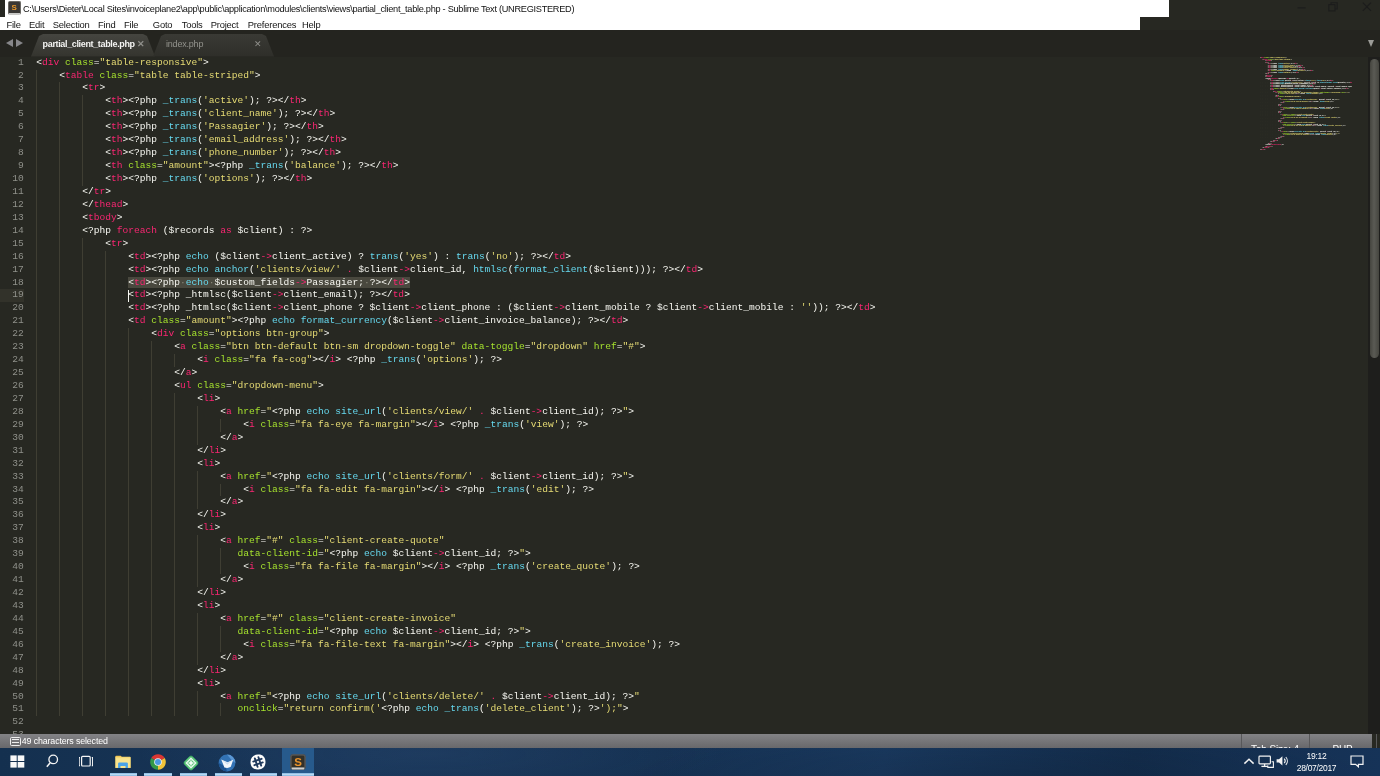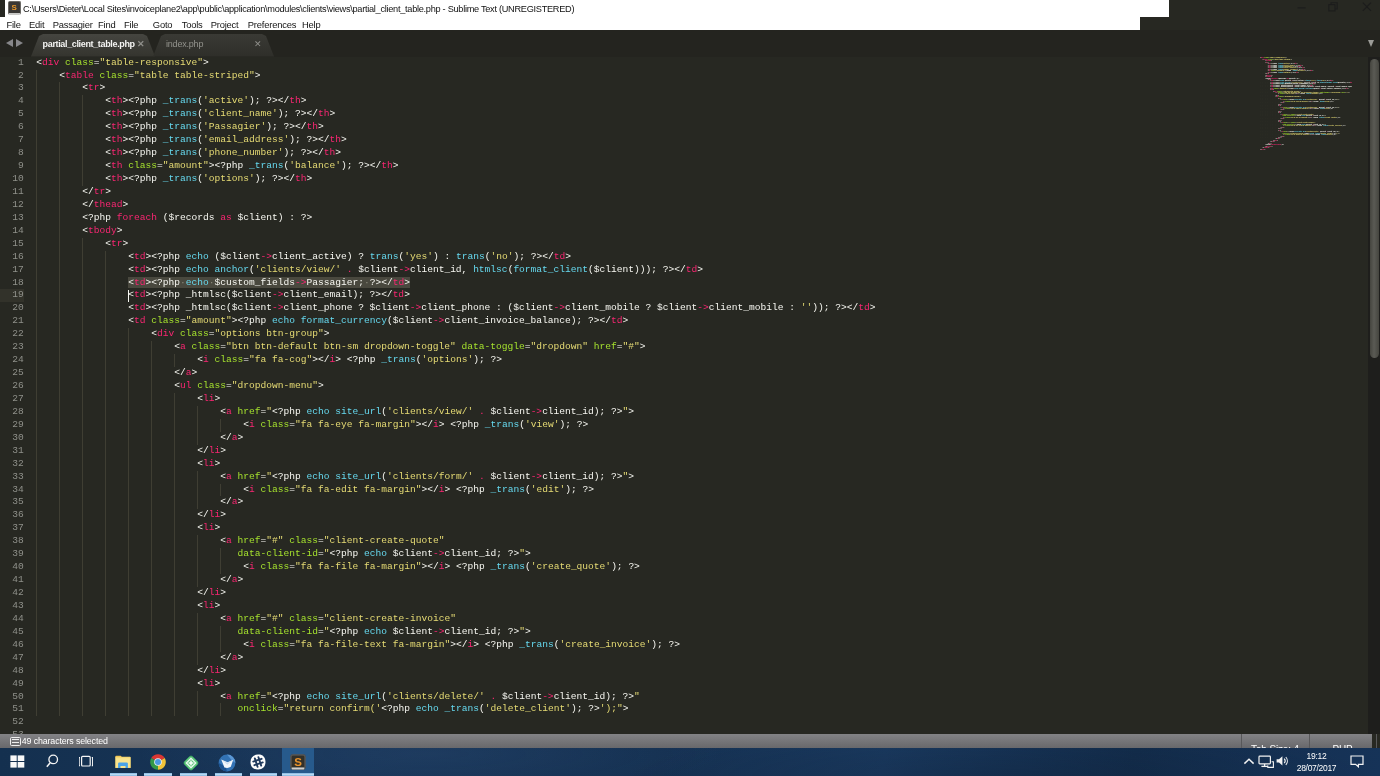--- a/index.html
+++ b/index.html
@@ -60,21 +60,21 @@
       <line x1="7.6" y1="7.9" x2="15.6" y2="7.9" stroke="#1c1c1c" stroke-width="1.2"></line>
       <rect x="38.8" y="4.7" width="6.2" height="6.2" fill="none" stroke="#1c1c1c" stroke-width="1.1"></rect>
       <path d="M41 4.6 L41 2.7 L47.2 2.7 L47.2 9 L45.2 9" fill="none" stroke="#1c1c1c" stroke-width="1.1"></path>
       <line x1="72.8" y1="2.7" x2="81" y2="10.9" stroke="#1c1c1c" stroke-width="1.2"></line>
       <line x1="81" y1="2.7" x2="72.8" y2="10.9" stroke="#1c1c1c" stroke-width="1.2"></line>
     </svg>
   </div>
 <div class="menubar">
     <span style="left:6.4px">File</span>
     <span style="left:29.0px">Edit</span>
-    <span style="left:52.8px">Passagier</span>
+    <span style="left:52.8px">Selection</span>
     <span style="left:98.0px">Find</span>
     <span style="left:124.0px">File</span>
     <span style="left:152.8px">Goto</span>
     <span style="left:181.7px">Tools</span>
     <span style="left:210.7px">Project</span>
     <span style="left:247.8px">Preferences</span>
     <span style="left:302.0px">Help</span>
   </div>
 <div class="tabbar">
 <div class="tnav tnavL"></div>
@@ -151,22 +151,22 @@
       <div class="ln"><span class="iu"></span><span class="iu"></span><span class="w">&lt;</span><span class="p">tr</span><span class="w">&gt;</span></div>
       <div class="ln"><span class="iu"></span><span class="iu"></span><span class="iu"></span><span class="w">&lt;</span><span class="p">th</span><span class="w">&gt;</span><span class="w">&lt;?php </span><span class="c">_trans</span><span class="w">(</span><span class="y">'active'</span><span class="w">); </span><span class="w">?&gt;</span><span class="w">&lt;/</span><span class="p">th</span><span class="w">&gt;</span></div>
       <div class="ln"><span class="iu"></span><span class="iu"></span><span class="iu"></span><span class="w">&lt;</span><span class="p">th</span><span class="w">&gt;</span><span class="w">&lt;?php </span><span class="c">_trans</span><span class="w">(</span><span class="y">'client_name'</span><span class="w">); </span><span class="w">?&gt;</span><span class="w">&lt;/</span><span class="p">th</span><span class="w">&gt;</span></div>
       <div class="ln"><span class="iu"></span><span class="iu"></span><span class="iu"></span><span class="w">&lt;</span><span class="p">th</span><span class="w">&gt;</span><span class="w">&lt;?php </span><span class="c">_trans</span><span class="w">(</span><span class="y">'Passagier'</span><span class="w">); </span><span class="w">?&gt;</span><span class="w">&lt;/</span><span class="p">th</span><span class="w">&gt;</span></div>
       <div class="ln"><span class="iu"></span><span class="iu"></span><span class="iu"></span><span class="w">&lt;</span><span class="p">th</span><span class="w">&gt;</span><span class="w">&lt;?php </span><span class="c">_trans</span><span class="w">(</span><span class="y">'email_address'</span><span class="w">); </span><span class="w">?&gt;</span><span class="w">&lt;/</span><span class="p">th</span><span class="w">&gt;</span></div>
       <div class="ln"><span class="iu"></span><span class="iu"></span><span class="iu"></span><span class="w">&lt;</span><span class="p">th</span><span class="w">&gt;</span><span class="w">&lt;?php </span><span class="c">_trans</span><span class="w">(</span><span class="y">'phone_number'</span><span class="w">); </span><span class="w">?&gt;</span><span class="w">&lt;/</span><span class="p">th</span><span class="w">&gt;</span></div>
       <div class="ln"><span class="iu"></span><span class="iu"></span><span class="iu"></span><span class="w">&lt;</span><span class="p">th</span><span class="w"> </span><span class="g">class</span><span class="w">=</span><span class="y">"amount"</span><span class="w">&gt;</span><span class="w">&lt;?php </span><span class="c">_trans</span><span class="w">(</span><span class="y">'balance'</span><span class="w">); </span><span class="w">?&gt;</span><span class="w">&lt;/</span><span class="p">th</span><span class="w">&gt;</span></div>
       <div class="ln"><span class="iu"></span><span class="iu"></span><span class="iu"></span><span class="w">&lt;</span><span class="p">th</span><span class="w">&gt;</span><span class="w">&lt;?php </span><span class="c">_trans</span><span class="w">(</span><span class="y">'options'</span><span class="w">); </span><span class="w">?&gt;</span><span class="w">&lt;/</span><span class="p">th</span><span class="w">&gt;</span></div>
       <div class="ln"><span class="iu"></span><span class="iu"></span><span class="w">&lt;/</span><span class="p">tr</span><span class="w">&gt;</span></div>
       <div class="ln"><span class="iu"></span><span class="iu"></span><span class="w">&lt;/</span><span class="p">thead</span><span class="w">&gt;</span></div>
+      <div class="ln"><span class="iu"></span><span class="iu"></span><span class="w">&lt;</span><span class="p">tbody</span><span class="w">&gt;</span></div>
       <div class="ln"><span class="iu"></span><span class="iu"></span><span class="w">&lt;?php </span><span class="p">foreach</span><span class="w"> (</span><span class="w">$records</span><span class="w"> </span><span class="p">as</span><span class="w"> $client) : </span><span class="w">?&gt;</span></div>
-      <div class="ln"><span class="iu"></span><span class="iu"></span><span class="w">&lt;</span><span class="p">tbody</span><span class="w">&gt;</span></div>
       <div class="ln"><span class="iu"></span><span class="iu"></span><span class="iu"></span><span class="w">&lt;</span><span class="p">tr</span><span class="w">&gt;</span></div>
       <div class="ln"><span class="iu"></span><span class="iu"></span><span class="iu"></span><span class="iu"></span><span class="w">&lt;</span><span class="p">td</span><span class="w">&gt;</span><span class="w">&lt;?php </span><span class="c">echo</span><span class="w"> ($client</span><span class="p">-&gt;</span><span class="w">client_active) ? </span><span class="c">trans</span><span class="w">(</span><span class="y">'yes'</span><span class="w">) : </span><span class="c">trans</span><span class="w">(</span><span class="y">'no'</span><span class="w">); ?&gt;</span><span class="w">&lt;/</span><span class="p">td</span><span class="w">&gt;</span></div>
       <div class="ln"><span class="iu"></span><span class="iu"></span><span class="iu"></span><span class="iu"></span><span class="w">&lt;</span><span class="p">td</span><span class="w">&gt;</span><span class="w">&lt;?php </span><span class="c">echo</span><span class="w"> </span><span class="c">anchor</span><span class="w">(</span><span class="y">'clients/view/'</span><span class="w"> </span><span class="p">.</span><span class="w"> $client</span><span class="p">-&gt;</span><span class="w">client_id, </span><span class="c">htmlsc</span><span class="w">(</span><span class="c">format_client</span><span class="w">($client))); ?&gt;</span><span class="w">&lt;/</span><span class="p">td</span><span class="w">&gt;</span></div>
       <div class="ln"><span class="iu"></span><span class="iu"></span><span class="iu"></span><span class="iu"></span><span class="sel"><span class="w">&lt;</span><span class="p">td</span><span class="w">&gt;</span><span class="w">&lt;?php</span><span class="d">·</span><span class="c">echo</span><span class="d">·</span><span class="w">$custom_fields</span><span class="p">-&gt;</span><span class="w">Passagier;</span><span class="d">·</span><span class="w">?&gt;</span><span class="w">&lt;/</span><span class="p">td</span><span class="w">&gt;</span></span></div>
       <div class="ln"><span class="iu"></span><span class="iu"></span><span class="iu"></span><span class="iu"></span><span class="w">&lt;</span><span class="p">td</span><span class="w">&gt;</span><span class="w">&lt;?php _htmlsc($client</span><span class="p">-&gt;</span><span class="w">client_email); ?&gt;</span><span class="w">&lt;/</span><span class="p">td</span><span class="w">&gt;</span></div>
       <div class="ln"><span class="iu"></span><span class="iu"></span><span class="iu"></span><span class="iu"></span><span class="w">&lt;</span><span class="p">td</span><span class="w">&gt;</span><span class="w">&lt;?php _htmlsc($client</span><span class="p">-&gt;</span><span class="w">client_phone ? $client</span><span class="p">-&gt;</span><span class="w">client_phone : ($client</span><span class="p">-&gt;</span><span class="w">client_mobile ? $client</span><span class="p">-&gt;</span><span class="w">client_mobile : </span><span class="y">''</span><span class="w">)); ?&gt;</span><span class="w">&lt;/</span><span class="p">td</span><span class="w">&gt;</span></div>
       <div class="ln"><span class="iu"></span><span class="iu"></span><span class="iu"></span><span class="iu"></span><span class="w">&lt;</span><span class="p">td</span><span class="w"> </span><span class="g">class</span><span class="w">=</span><span class="y">"amount"</span><span class="w">&gt;</span><span class="w">&lt;?php </span><span class="c">echo</span><span class="w"> </span><span class="c">format_currency</span><span class="w">($client</span><span class="p">-&gt;</span><span class="w">client_invoice_balance); ?&gt;</span><span class="w">&lt;/</span><span class="p">td</span><span class="w">&gt;</span></div>
       <div class="ln"><span class="iu"></span><span class="iu"></span><span class="iu"></span><span class="iu"></span><span class="iu"></span><span class="w">&lt;</span><span class="p">div</span><span class="w"> </span><span class="g">class</span><span class="w">=</span><span class="y">"options btn-group"</span><span class="w">&gt;</span></div>
       <div class="ln"><span class="iu"></span><span class="iu"></span><span class="iu"></span><span class="iu"></span><span class="iu"></span><span class="iu"></span><span class="w">&lt;</span><span class="p">a</span><span class="w"> </span><span class="g">class</span><span class="w">=</span><span class="y">"btn btn-default btn-sm dropdown-toggle"</span><span class="w"> </span><span class="g">data-toggle</span><span class="w">=</span><span class="y">"dropdown"</span><span class="w"> </span><span class="g">href</span><span class="w">=</span><span class="y">"#"</span><span class="w">&gt;</span></div>
       <div class="ln"><span class="iu"></span><span class="iu"></span><span class="iu"></span><span class="iu"></span><span class="iu"></span><span class="iu"></span><span class="iu"></span><span class="w">&lt;</span><span class="p">i</span><span class="w"> </span><span class="g">class</span><span class="w">=</span><span class="y">"fa fa-cog"</span><span class="w">&gt;</span><span class="w">&lt;/</span><span class="p">i</span><span class="w">&gt;</span><span class="w"> </span><span class="w">&lt;?php </span><span class="c">_trans</span><span class="w">(</span><span class="y">'options'</span><span class="w">); </span><span class="w">?&gt;</span></div>

